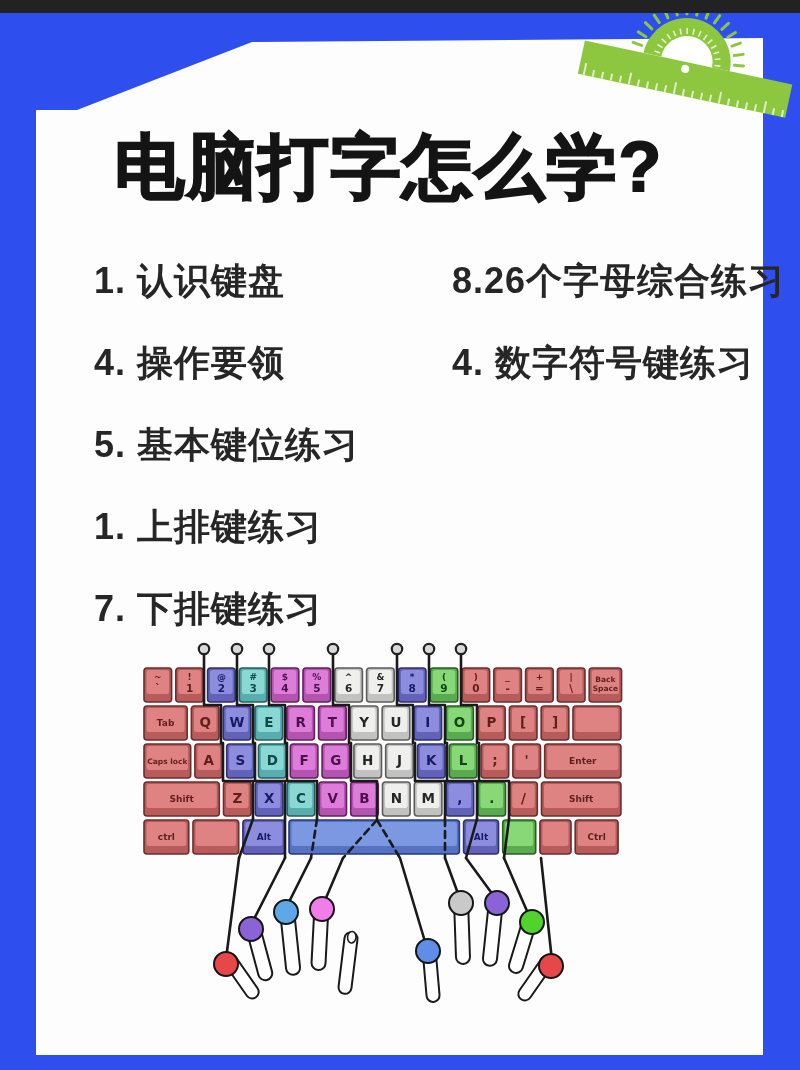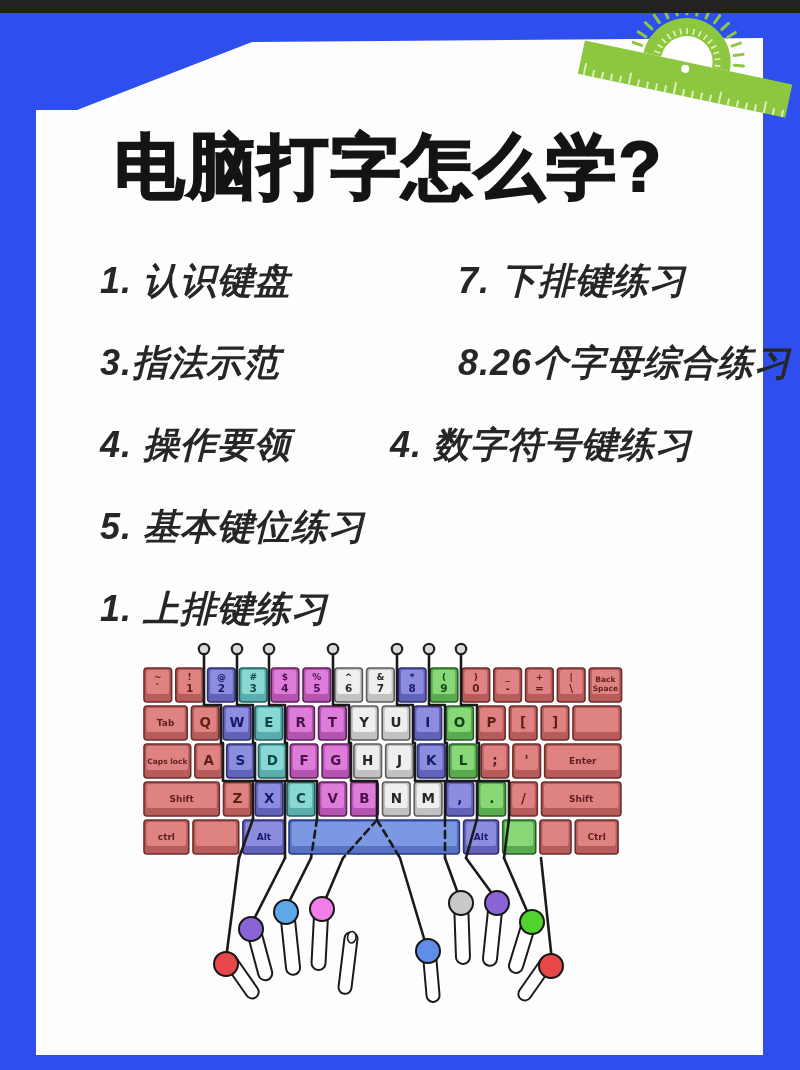--- a/index.html
+++ b/index.html
@@ -14,43 +14,41 @@
     clip-path:polygon(0px 72px,41px 72px,216px 4px,727px 0px,727px 1017px,0px 1017px);
   }
   .title{
     position:absolute;left:36px;top:106px;width:706px;height:96px;
     text-align:center;line-height:96px;
     font-size:70px;font-weight:900;color:#141414;letter-spacing:2px;
     -webkit-text-stroke:2px #141414;
     white-space:nowrap;
   }
   .steps{
-    position:absolute;left:100px;top:227px;width:700px;
+    position:absolute;left:94px;top:227px;width:700px;
     display:grid;grid-template-columns:290px auto;grid-auto-flow:column;
     grid-template-rows:repeat(5,82px);
-    font-style:italic;
   }
   .step{
     display:flex;align-items:center;white-space:nowrap;
     font-size:36px;font-weight:800;color:#262626;letter-spacing:1px;
   }
   .step:nth-child(6),.step:nth-child(7){padding-left:68px;}
   .step:nth-child(9){padding-left:6px;}
   #figure{position:absolute;left:0;top:0;width:800px;height:1070px;pointer-events:none;}
   .bottombar{position:absolute;left:0;bottom:0;width:800px;height:8px;background:#0b0b0b;}
 </style>
 </head>
 <body>
 
 <div class="canvas">
   <div class="card"></div>
   <div class="title">电脑打字怎么学?</div>
   <div class="steps">
     <div class="step">1. 认识键盘</div>
-    <div class="step">3.指法示范</div>
     <div class="step">4. 操作要领</div>
     <div class="step">5. 基本键位练习</div>
     <div class="step">1. 上排键练习</div>
     <div class="step">7. 下排键练习</div>
     <div class="step">8.26个字母综合练习</div>
     <div class="step">4. 数字符号键练习</div>
   </div>
   <svg id="figure" viewBox="0 0 800 1070">
       <g transform="rotate(12 690 62)">
         <rect x="580" y="50" width="212" height="34" fill="#8dc63f"></rect>

